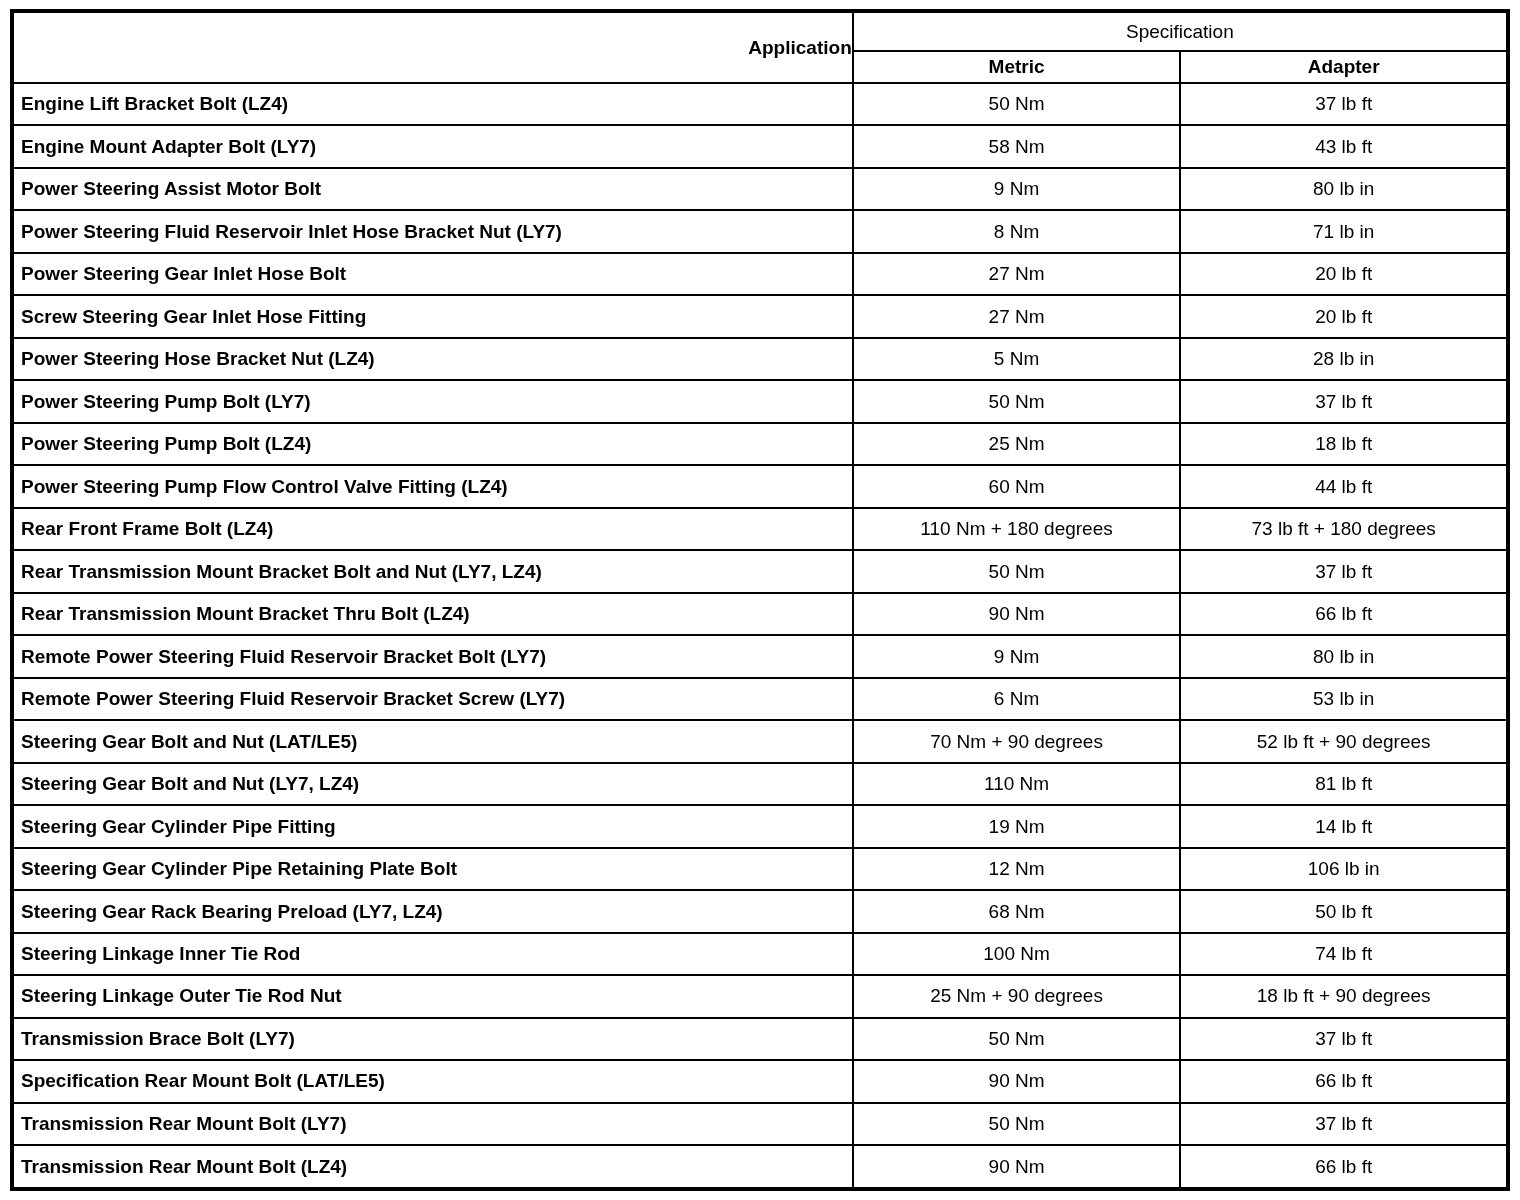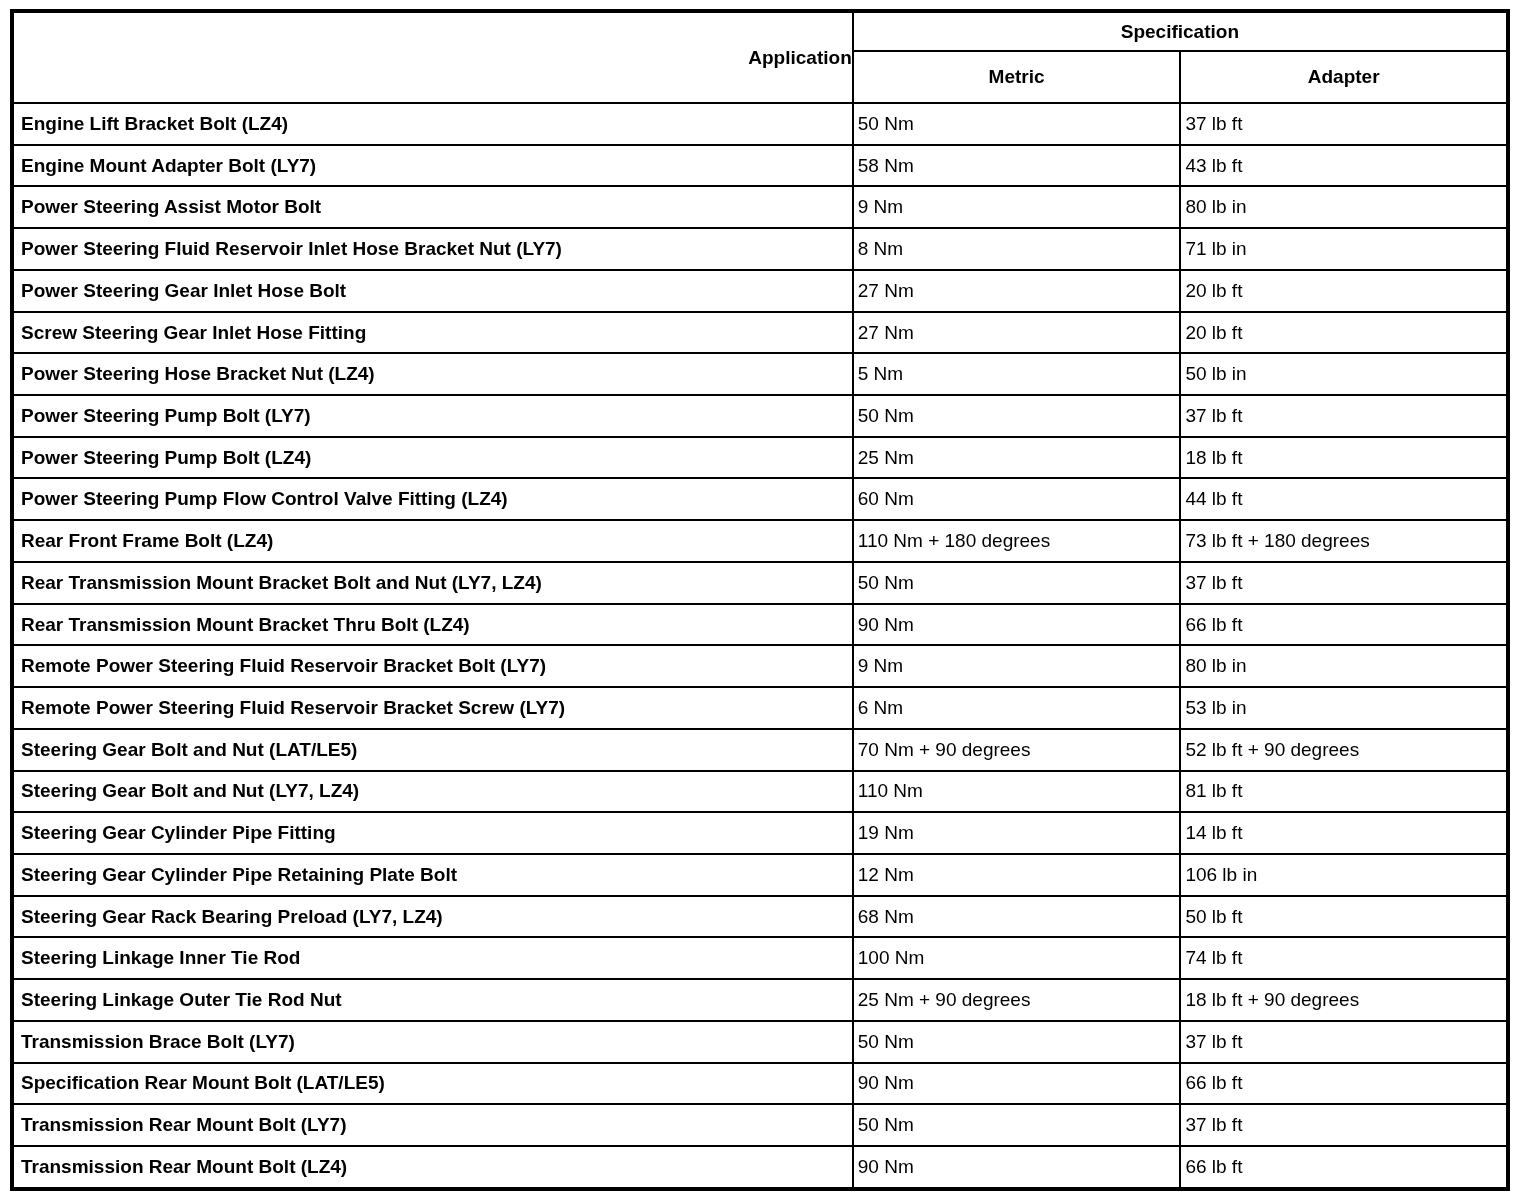--- a/index.html
+++ b/index.html
@@ -34,39 +34,40 @@
   th.col-application {
     width: 56.2%;
     text-align: right;
     vertical-align: middle;
     font-weight: bold;
     font-size: 20px;
   }
   th.col-spec {
     text-align: center;
     vertical-align: middle;
-    font-weight: bold;
+    font-weight: normal;
     font-size: 20px;
     height: 40px;
   }
   th.col-metric, th.col-english {
     width: 21.9%;
     text-align: center;
     vertical-align: middle;
     font-weight: bold;
     font-size: 20px;
-    height: 52px;
+    height: 32px;
   }
   td.cell-application {
     text-align: left;
     padding: 6px 6px 6px 7px;
     vertical-align: middle;
     font-weight: bold;
   }
   td.cell-metric, td.cell-english {
+    text-align: center;
     padding: 6px 4px;
     vertical-align: middle;
   }
 </style>
 </head>
 <body>
 
 <table class="spec-table">
   <thead>
     <tr>
@@ -111,21 +112,21 @@
 
   <tr>
     <td class="cell-application">Screw Steering Gear Inlet Hose Fitting</td>
     <td class="cell-metric">27 Nm</td>
     <td class="cell-english">20 lb ft</td>
   </tr>
 
   <tr>
     <td class="cell-application">Power Steering Hose Bracket Nut (LZ4)</td>
     <td class="cell-metric">5 Nm</td>
-    <td class="cell-english">50 lb in</td>
+    <td class="cell-english">28 lb in</td>
   </tr>
 
   <tr>
     <td class="cell-application">Power Steering Pump Bolt (LY7)</td>
     <td class="cell-metric">50 Nm</td>
     <td class="cell-english">37 lb ft</td>
   </tr>
 
   <tr>
     <td class="cell-application">Power Steering Pump Bolt (LZ4)</td>

